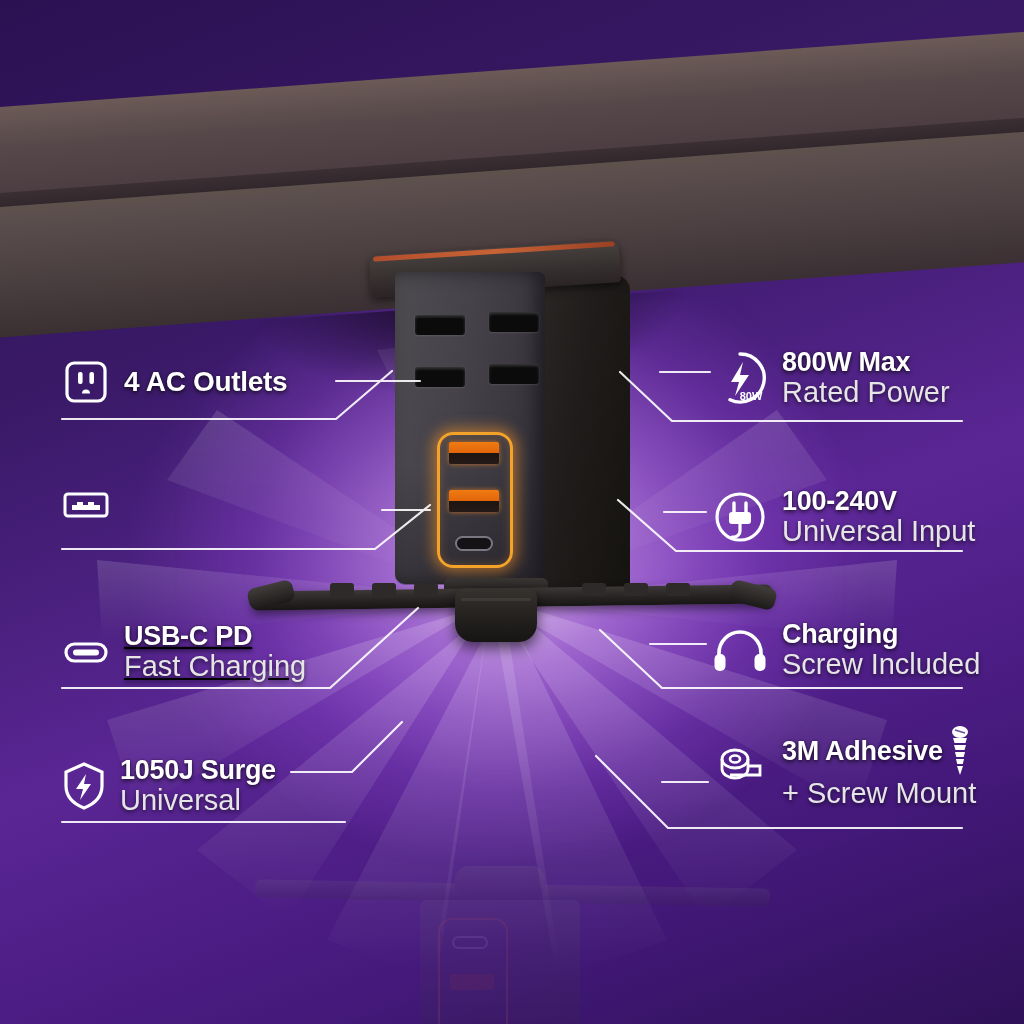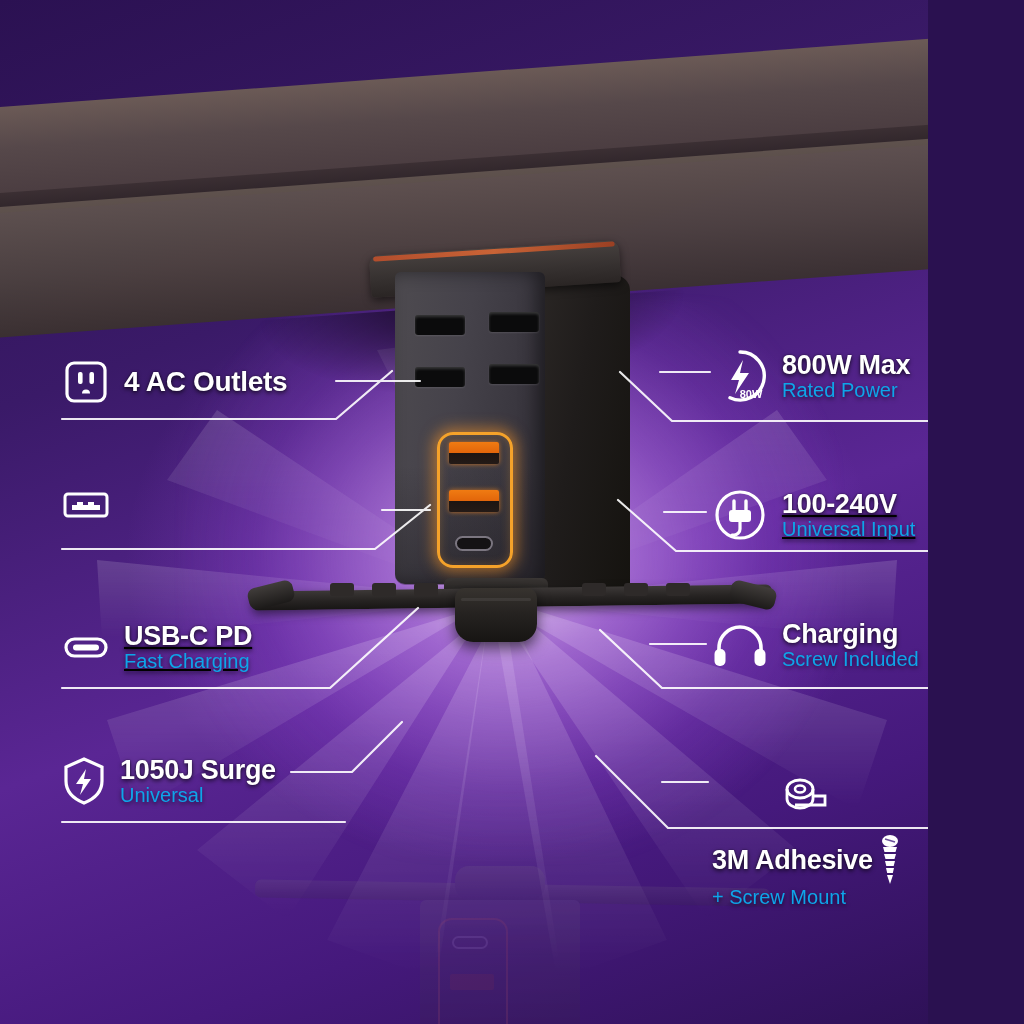--- a/index.html
+++ b/index.html
@@ -4,21 +4,21 @@
 <style>
   * { margin:0; padding:0; box-sizing:border-box; }
   html,body { width:1024px; height:1024px; overflow:hidden; }
   body {
     font-family:"Liberation Sans", sans-serif;
     background:#2a1150;
     position:relative;
   }
   #stage {
     position:absolute; inset:0;
-    width:928px; height:1024px;
+    width:1024px; height:1024px;
     overflow:hidden;
   }
 
   
   .bg-base {
     position:absolute; inset:0;
     background:
       radial-gradient(ellipse 520px 420px at 500px 560px, rgba(214,160,255,0.55) 0%, rgba(160,86,224,0.35) 38%, rgba(90,40,150,0.0) 72%),
       linear-gradient(160deg,#2b1152 0%,#3a1a68 30%,#5a2694 58%,#45197c 80%,#2e1157 100%);
   }
@@ -183,21 +183,21 @@
   .feat.right { left:712px; }
   .ficon { flex:0 0 auto; display:flex; align-items:center; justify-content:flex-end; }
   .ftext { display:flex; flex-direction:column; justify-content:center; }
   .fmain {
     color:#fff; font-size:27px; font-weight:bold; line-height:1.04;
     letter-spacing:-0.3px;
     text-shadow:0 2px 4px rgba(0,0,0,.65), 0 0 2px rgba(0,0,0,.5);
     white-space:nowrap;
   }
   .fsub {
-    color:#0ea5e9; font-size:20px; font-weight:normal; line-height:1.12;
+    color:#e5e5e5; font-size:29px; font-weight:normal; line-height:1.12;
     text-shadow:0 2px 4px rgba(0,0,0,.6);
     white-space:nowrap;
   }
   .feat.single .fmain { font-size:28px; }
   .adh-row { display:flex; align-items:center; gap:6px; }
 </style>
 </head>
 <body>
 
 <div id="stage">
@@ -365,21 +365,21 @@
         <path d="M31 12 L19 32 h8 l-4 14 14-21 h-9 z" fill="#fff"></path>
         <text x="39" y="50" font-family="'Liberation Sans',sans-serif" font-size="11" font-weight="bold" fill="#fff" text-anchor="middle">80W</text>
       </svg>
     </span>
     <span class="ftext">
       <span class="fmain">800W Max</span>
       <span class="fsub">Rated Power</span>
     </span>
   </div>
 
-  <div class="feat right" style="top:487px;text-decoration:underline;">
+  <div class="feat right" style="top:487px;">
     <span class="ficon">
       <svg width="56" height="56" viewBox="0 0 56 56">
         <circle cx="28" cy="28" r="23" fill="none" stroke="#fff" stroke-width="3.2"></circle>
         <path d="M22 14 v9 M34 14 v9" stroke="#fff" stroke-width="3.4" stroke-linecap="round"></path>
         <rect x="17" y="23" width="22" height="12" rx="3" fill="#fff"></rect>
         <path d="M28 35 v7 a6 6 0 0 1 -6 6 h-2" fill="none" stroke="#fff" stroke-width="3.2" stroke-linecap="round"></path>
       </svg>
     </span>
     <span class="ftext">
       <span class="fmain">100-240V</span>
@@ -394,21 +394,21 @@
         <rect x="2.5" y="28" width="11" height="17" rx="5" fill="#fff"></rect>
         <rect x="42.5" y="28" width="11" height="17" rx="5" fill="#fff"></rect>
       </svg>
     </span>
     <span class="ftext">
       <span class="fmain">Charging</span>
       <span class="fsub">Screw Included</span>
     </span>
   </div>
 
-  <div class="feat right" style="top:774px;flex-direction:column;">
+  <div class="feat right" style="top:725px;">
     <span class="ficon">
       <svg width="56" height="46" viewBox="0 0 56 46">
         <ellipse cx="23" cy="15" rx="13" ry="9" fill="none" stroke="#fff" stroke-width="2.8"></ellipse>
         <ellipse cx="23" cy="15" rx="5" ry="3.5" fill="none" stroke="#fff" stroke-width="2.6"></ellipse>
         <path d="M10 15 v10 a13 9 0 0 0 26 0 v-10" fill="none" stroke="#fff" stroke-width="2.8"></path>
         <path d="M36 22 h12 v9 H18" fill="none" stroke="#fff" stroke-width="2.8"></path>
       </svg>
     </span>
     <span class="ftext">
       <span class="adh-row">

